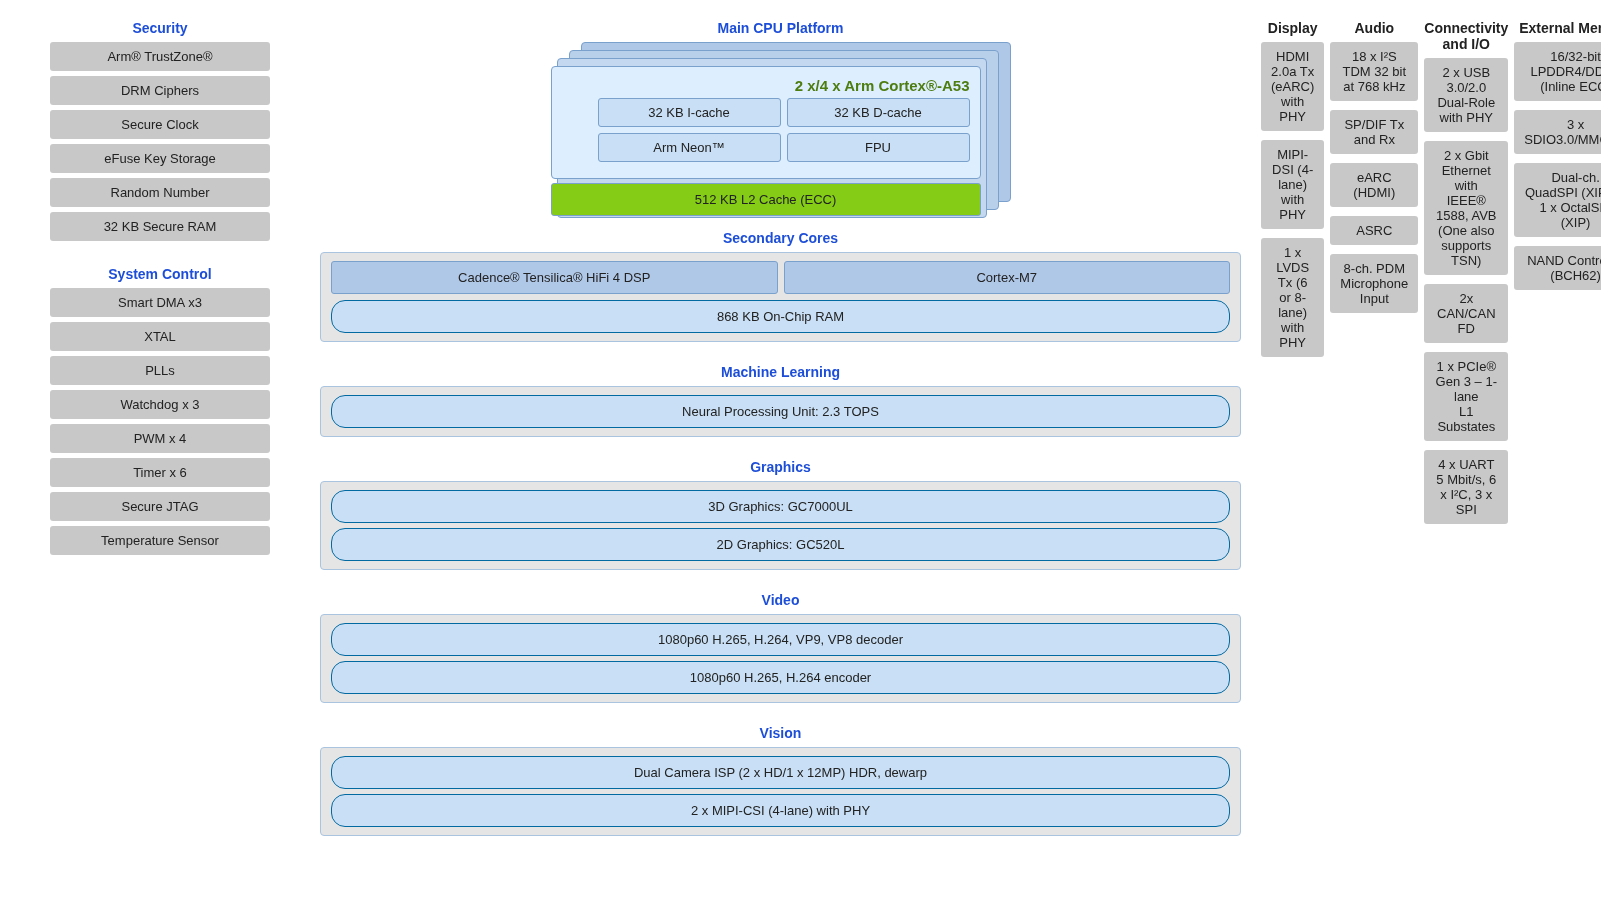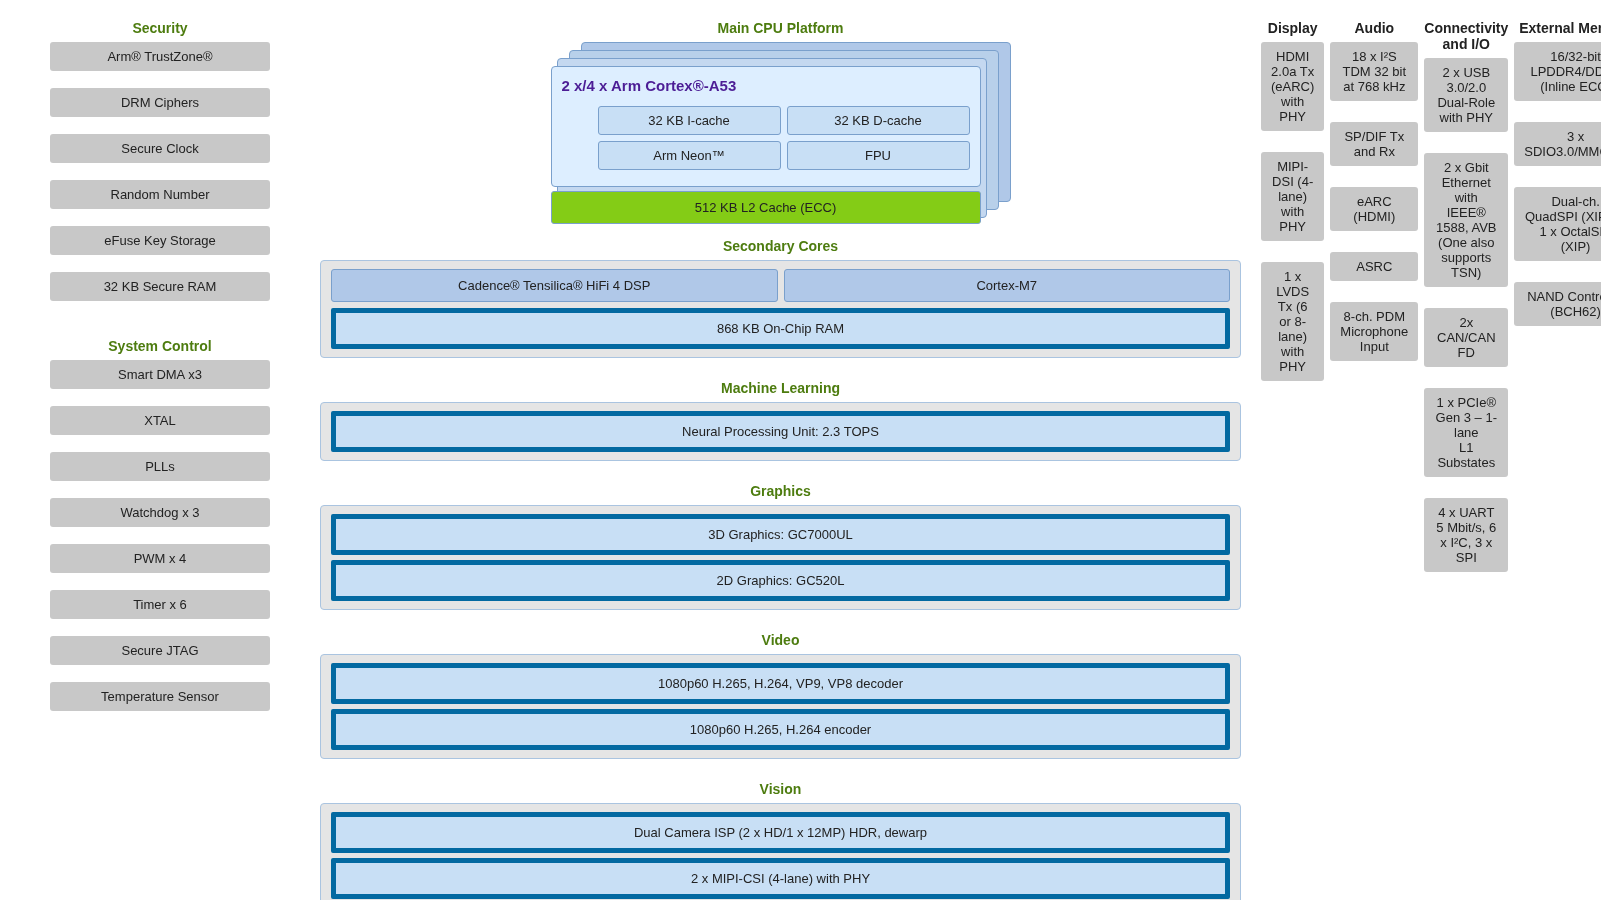--- a/index.html
+++ b/index.html
@@ -19,21 +19,21 @@
       gap: 20px;
       width: 100%;
     }
 
     
     .section-title {
       font-weight: bold;
       font-size: 14px;
       text-align: center;
       margin-bottom: 6px;
-      color: #4d7c0f;
+      color: #1d4ed8;
     }
 
     
     .left-col {
       display: flex;
       flex-direction: column;
       gap: 20px;
     }
 
     .security-section, .syscontrol-section {
@@ -41,43 +41,43 @@
       flex-direction: column;
       align-items: center;
     }
 
     .gray-box {
       background: #c8c8c8;
       border-radius: 3px;
       padding: 7px 10px;
       width: 220px;
       text-align: center;
-      margin-bottom: 17px;
+      margin-bottom: 5px;
       font-size: 13px;
     }
 
     
     .middle-col {
       display: flex;
       flex-direction: column;
       gap: 22px;
     }
 
     .cpu-section {
       display: flex;
       flex-direction: column;
       align-items: center;
     }
 
     .cpu-card-title {
       font-weight: bold;
       font-size: 15px;
-      text-align: left;
-      margin-bottom: 12px;
-      color: #4c1d95;
+      text-align: right;
+      margin-bottom: 4px;
+      color: #4d7c0f;
     }
 
     .cpu-inner-row {
       display: grid;
       grid-template-columns: 1fr 1fr;
       gap: 6px;
       margin-bottom: 6px;
       padding-left: 36px;
     }
 
@@ -86,22 +86,22 @@
       border: 1px solid #7aa0cc;
       border-radius: 3px;
       text-align: center;
       padding: 6px 4px;
       font-size: 13px;
     }
 
     
     .blue-banner {
       background: #c8dff5;
-      border: 5px solid #0369a1;
-      border-radius: 2px;
+      border: 1px solid #0369a1;
+      border-radius: 14px;
       text-align: center;
       padding: 8px 10px;
       font-size: 13px;
       width: 100%;
     }
 
     .blue-banner-dark {
       background: #b0c8e8;
       border: 1px solid #7aa0cc;
       border-radius: 3px;
@@ -154,22 +154,22 @@
 
 <div class="main-grid">
 
   <div class="left-col">
 
     <div class="security-section">
       <div class="section-title">Security</div>
       <div class="gray-box">Arm® TrustZone®</div>
       <div class="gray-box">DRM Ciphers</div>
       <div class="gray-box">Secure Clock</div>
+      <div class="gray-box">eFuse Key Storage</div>
       <div class="gray-box">Random Number</div>
-      <div class="gray-box">eFuse Key Storage</div>
       <div class="gray-box">32 KB Secure RAM</div>
     </div>
 
     <div class="syscontrol-section">
       <div class="section-title">System Control</div>
       <div class="gray-box">Smart DMA x3</div>
       <div class="gray-box">XTAL</div>
       <div class="gray-box">PLLs</div>
       <div class="gray-box">Watchdog x 3</div>
       <div class="gray-box">PWM x 4</div>

